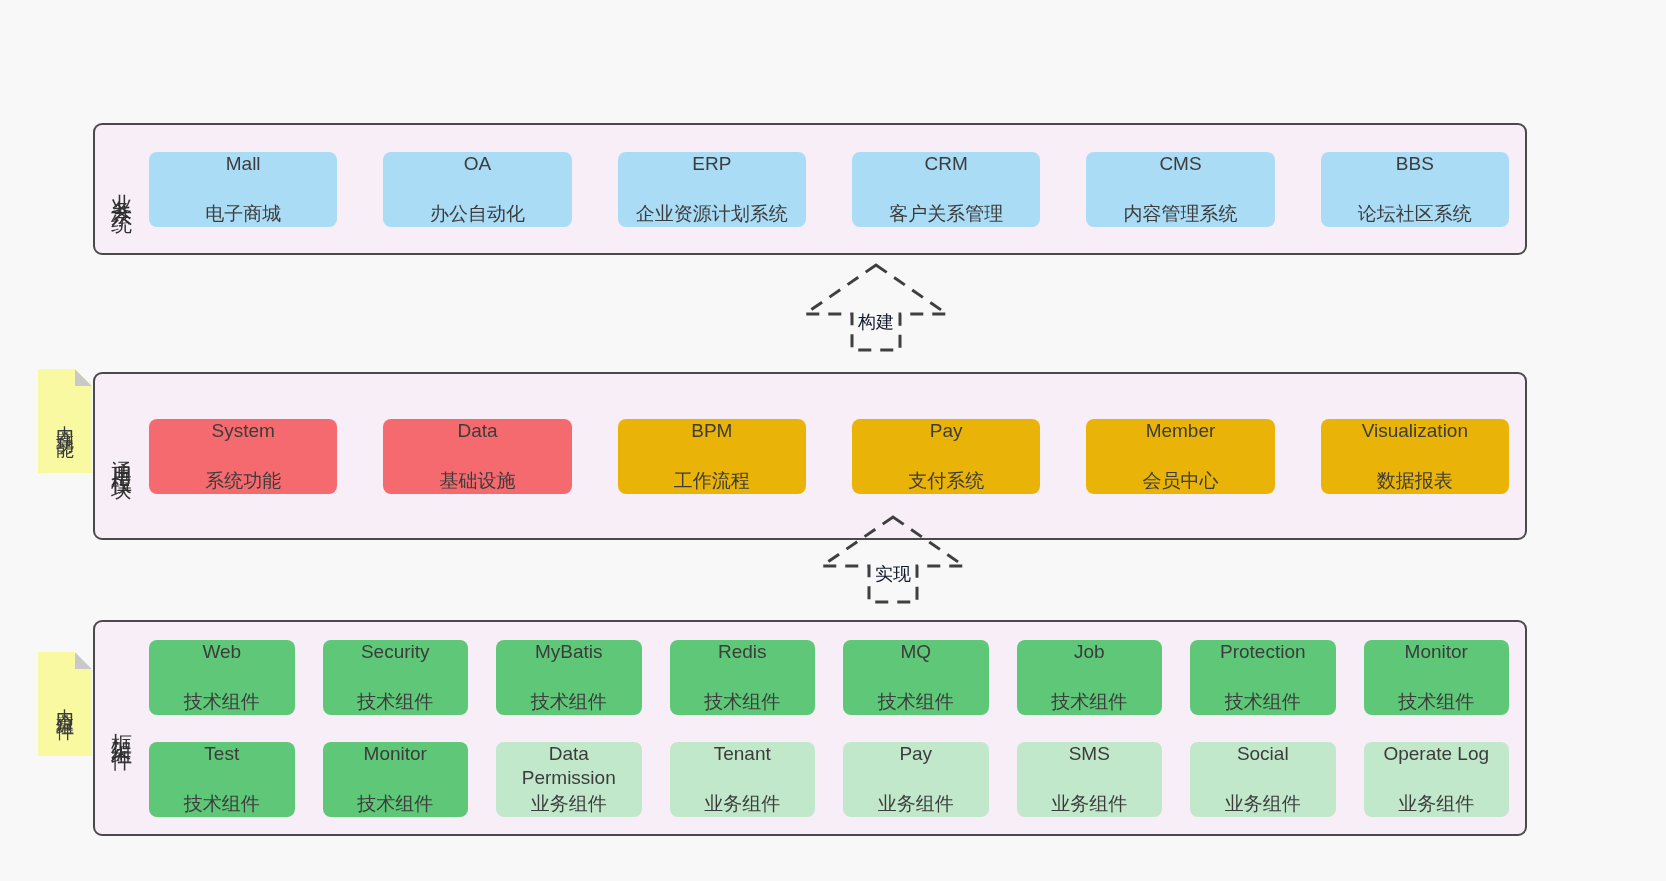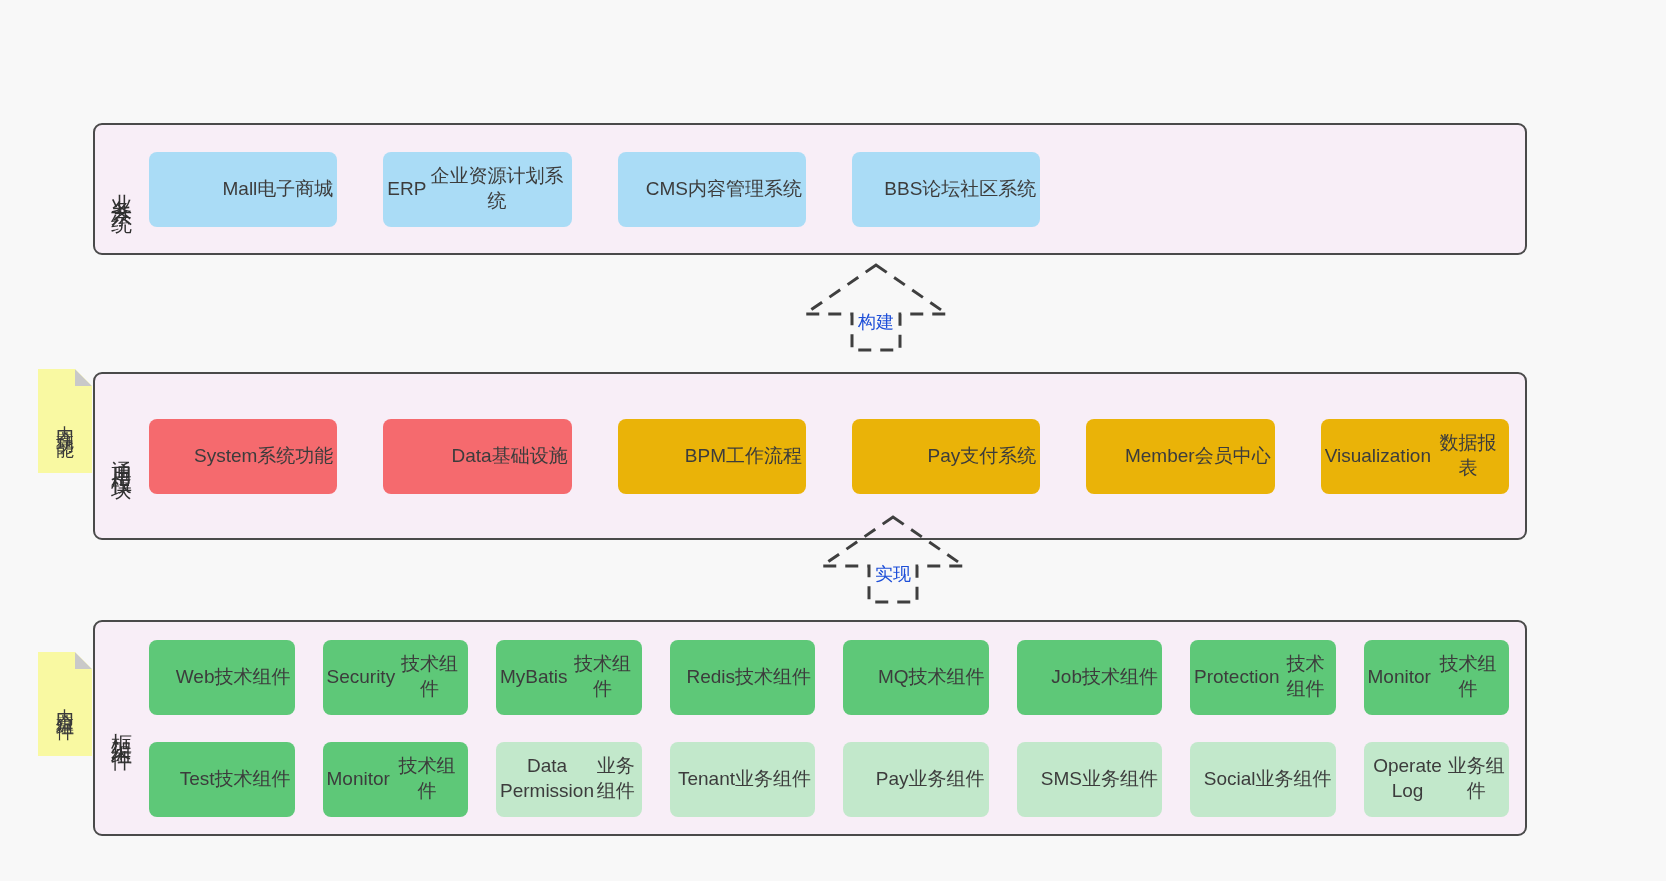--- a/index.html
+++ b/index.html
@@ -25,21 +25,21 @@
     font-size:21px;letter-spacing:6px;color:#303030;line-height:1;
   }
   .boxes{
     flex:1;display:grid;align-content:center;
     margin-right:16px;
   }
   .boxes.cols6{grid-template-columns:repeat(6,1fr);column-gap:46px;}
   .boxes.cols8{grid-template-columns:repeat(8,1fr);column-gap:28px;row-gap:27px;}
   .box{
     height:75px;border-radius:8px;
-    display:flex;flex-direction:row;align-items:center;justify-content:flex-end;
+    display:flex;flex-direction:column;align-items:center;justify-content:space-between;
     text-align:center;font-size:19px;line-height:1.3;padding:0 4px;box-sizing:border-box;
   }
   .box .nm{white-space:normal;}
   .blue{background:#aadcf6;}
   .red{background:#f56a6e;}
   .pink{background:#eab308;}
   .green{background:#5ec878;}
   .lightgreen{background:#c2e8cb;}
   .sticky{
     position:absolute;left:38px;width:54px;height:104px;z-index:2;
@@ -56,38 +56,46 @@
     font-size:18px;letter-spacing:5px;color:#3a3a3a;line-height:1;
   }
   #sticky-modules{top:369px;}
   #sticky-framework{top:652px;}
   .arrow{position:absolute;width:150px;height:92px;}
   #arrow-build{left:801px;top:262px;}
   #arrow-implement{left:818px;top:514px;}
   .arrow svg{position:absolute;left:0;top:0;}
   .arrow .arrow-label{
     position:absolute;left:50%;top:48px;transform:translateX(-50%);
-    background:#f8f8f8;padding:0 3px;font-size:18px;color:#1d4ed8;white-space:nowrap;
+    background:#f8f8f8;padding:0 3px;font-size:18px;color:#0f172a;white-space:nowrap;
   }
 </style>
 </head>
 <body>
 
 <div class="panel" id="panel-business">
   <div class="panel-label">
     <span>业务系统</span>
   </div>
   <div class="boxes cols6">
     <div class="box blue">
       <span class="nm">Mall</span>
       <span class="ds">电子商城</span>
     </div>
     <div class="box blue">
+      <span class="nm">OA</span>
+      <span class="ds">办公自动化</span>
+    </div>
+    <div class="box blue">
       <span class="nm">ERP</span>
       <span class="ds">企业资源计划系统</span>
+    </div>
+    <div class="box blue">
+      <span class="nm">CRM</span>
+      <span class="ds">客户关系管理</span>
     </div>
     <div class="box blue">
       <span class="nm">CMS</span>
       <span class="ds">内容管理系统</span>
     </div>
     <div class="box blue">
       <span class="nm">BBS</span>
       <span class="ds">论坛社区系统</span>
     </div>
   </div>

